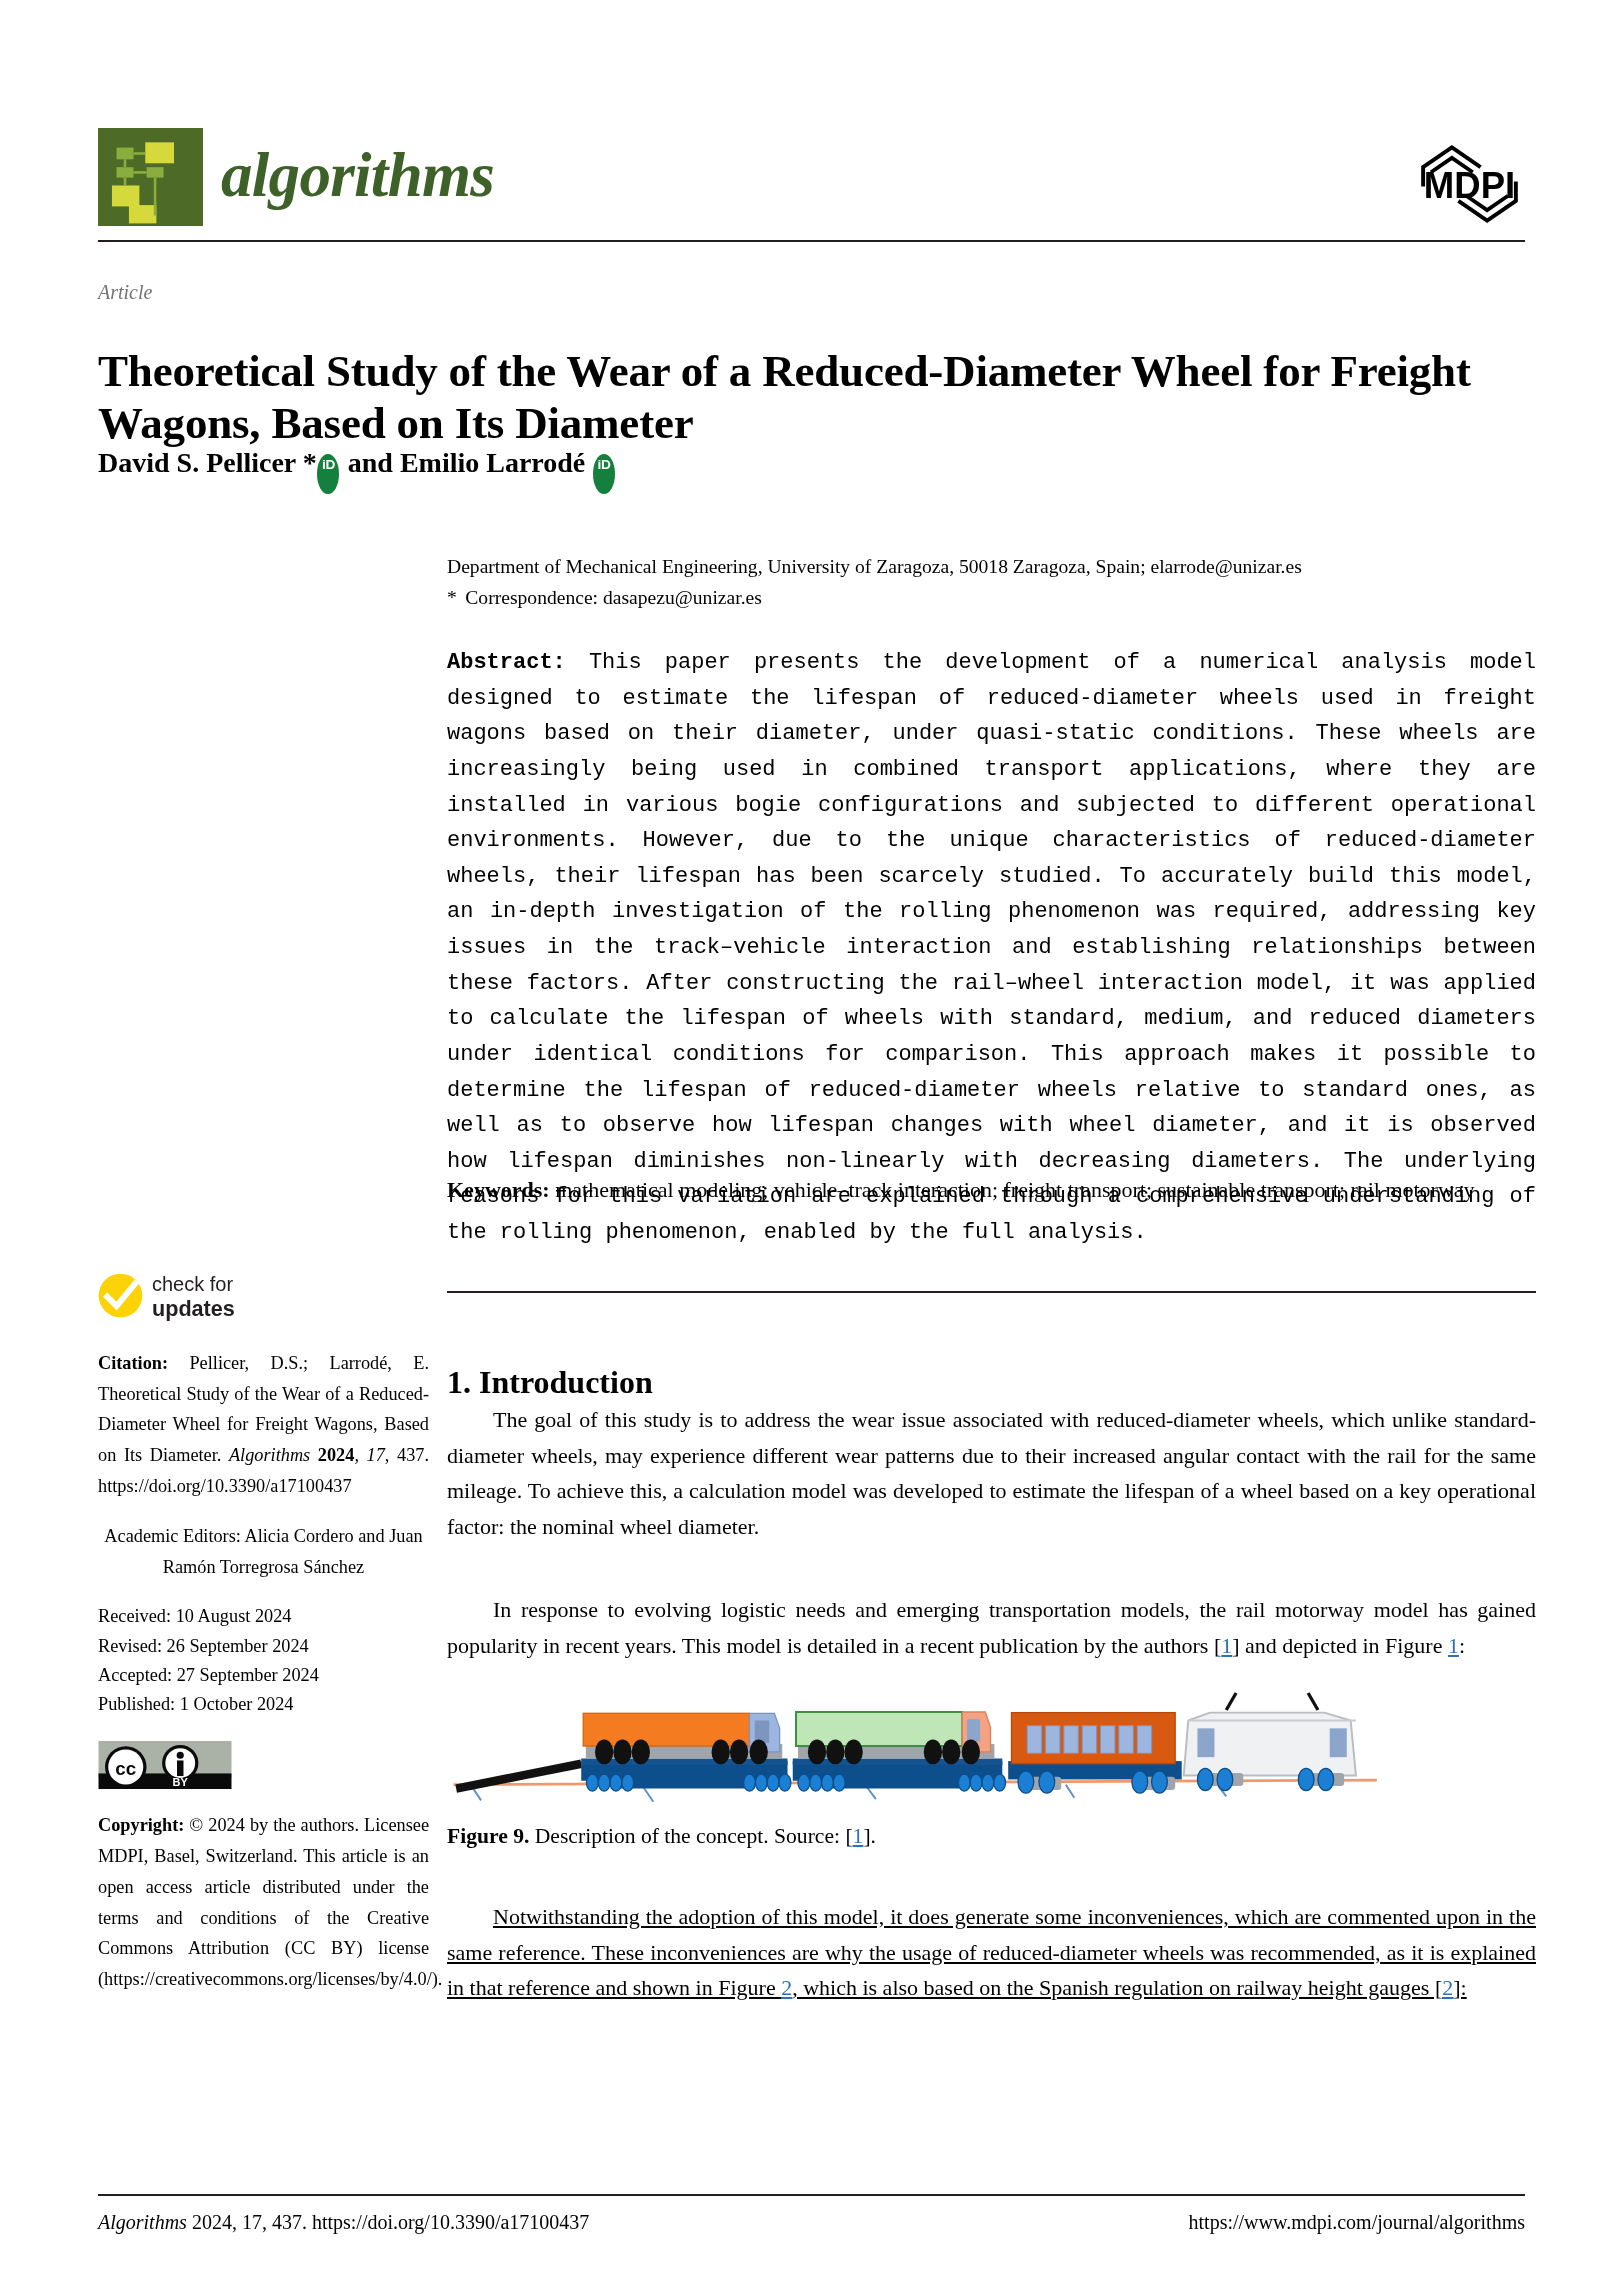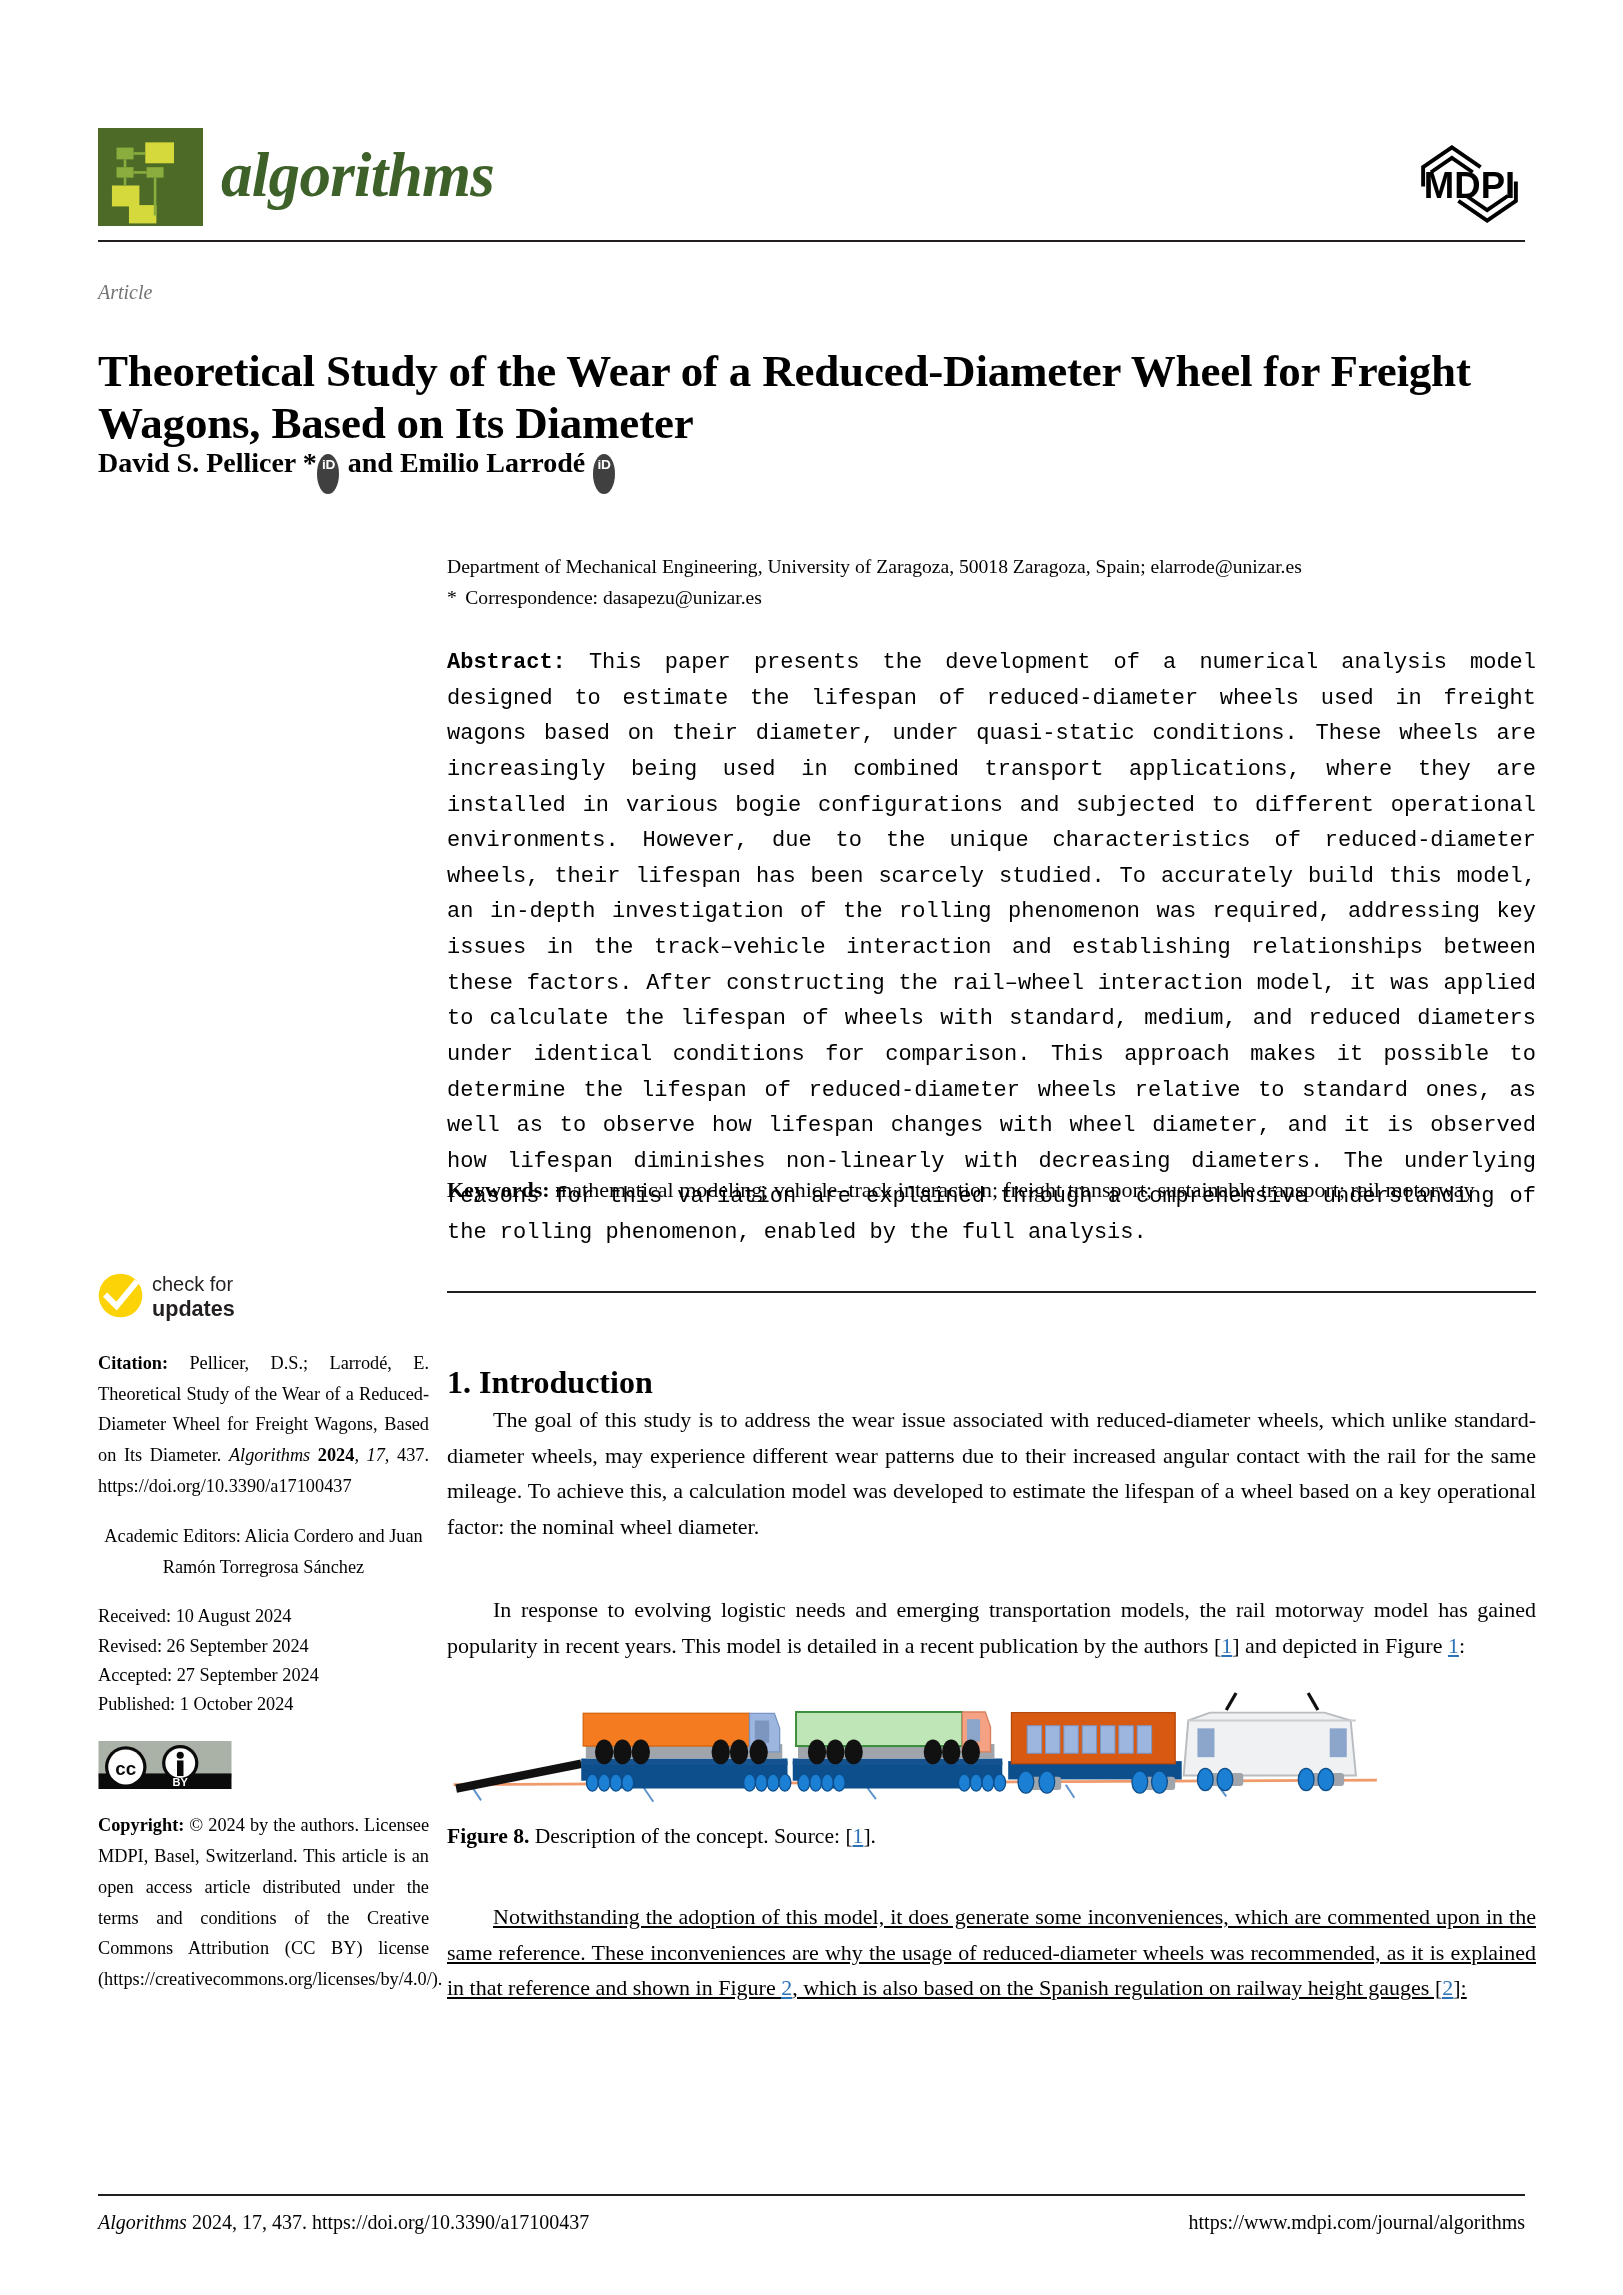--- a/index.html
+++ b/index.html
@@ -42,21 +42,21 @@
   .paper-title {
     position:absolute; left:98px; top:315px; width:1388px;
     font-weight:700; font-size:45px; line-height:1.16; letter-spacing:-0.2px;
   }
   .authors {
     position:absolute; left:98px; top:447px; width:1375px;
     font-weight:700; font-size:28px;
   }
   .orcid {
     display:inline-block; width:22px; height:40px; border-radius:50%;
-    background:#404040; color:#fff; font-size:13.7px; font-weight:700;
+    background:#15803d; color:#fff; font-size:13.7px; font-weight:700;
     font-family:"Liberation Sans", sans-serif;
     text-align:center; line-height:22px; vertical-align:2.6px;
     margin:0 1.3px 0 0.7px; letter-spacing:-0.3px;
   }
   .affil {
     position:absolute; left:447px; top:552px; width:1089px;
     font-size:19.6px; line-height:1.52;
   }
   .affil .corr { display:block; margin-top:1.3px; }
   .affil .corr .star { display:inline-block; width:18.3px; }
@@ -297,21 +297,21 @@
       <g fill="#1b7fd4" stroke="#0d4e8c" stroke-width="2">
         <ellipse cx="1158" cy="138" rx="12" ry="17"></ellipse>
           <ellipse cx="1188" cy="138" rx="12" ry="17"></ellipse>
         <ellipse cx="1312" cy="138" rx="12" ry="17"></ellipse>
           <ellipse cx="1342" cy="138" rx="12" ry="17"></ellipse>
       </g>
     </svg>
   </div>
 
   <div class="fig-caption">
-    <b class="lbl">Figure 8.</b><span> Description of the concept. Source: [</span><a class="ref" href="#">1</a><span>].</span>
+    <b class="lbl">Figure 9.</b><span> Description of the concept. Source: [</span><a class="ref" href="#">1</a><span>].</span>
   </div>
 
   <p class="body-p3"><span>Notwithstanding the adoption of this model, it does generate some inconveniences, which are commented upon in the same reference. These inconveniences are why the usage of reduced-diameter wheels was recommended, as it is explained in that reference and shown in Figure </span><a class="ref" href="#">2</a><span>, which is also based on the Spanish regulation on railway height gauges [</span><a class="ref" href="#">2</a><span>]:</span></p>
 
   <div class="sidebar">
 
     <div class="check-updates">
       <div class="cu-badge">
         <svg width="45" height="45" viewBox="0 0 68 68">
           <circle cx="34" cy="34" r="33" fill="#fcd307"></circle>

